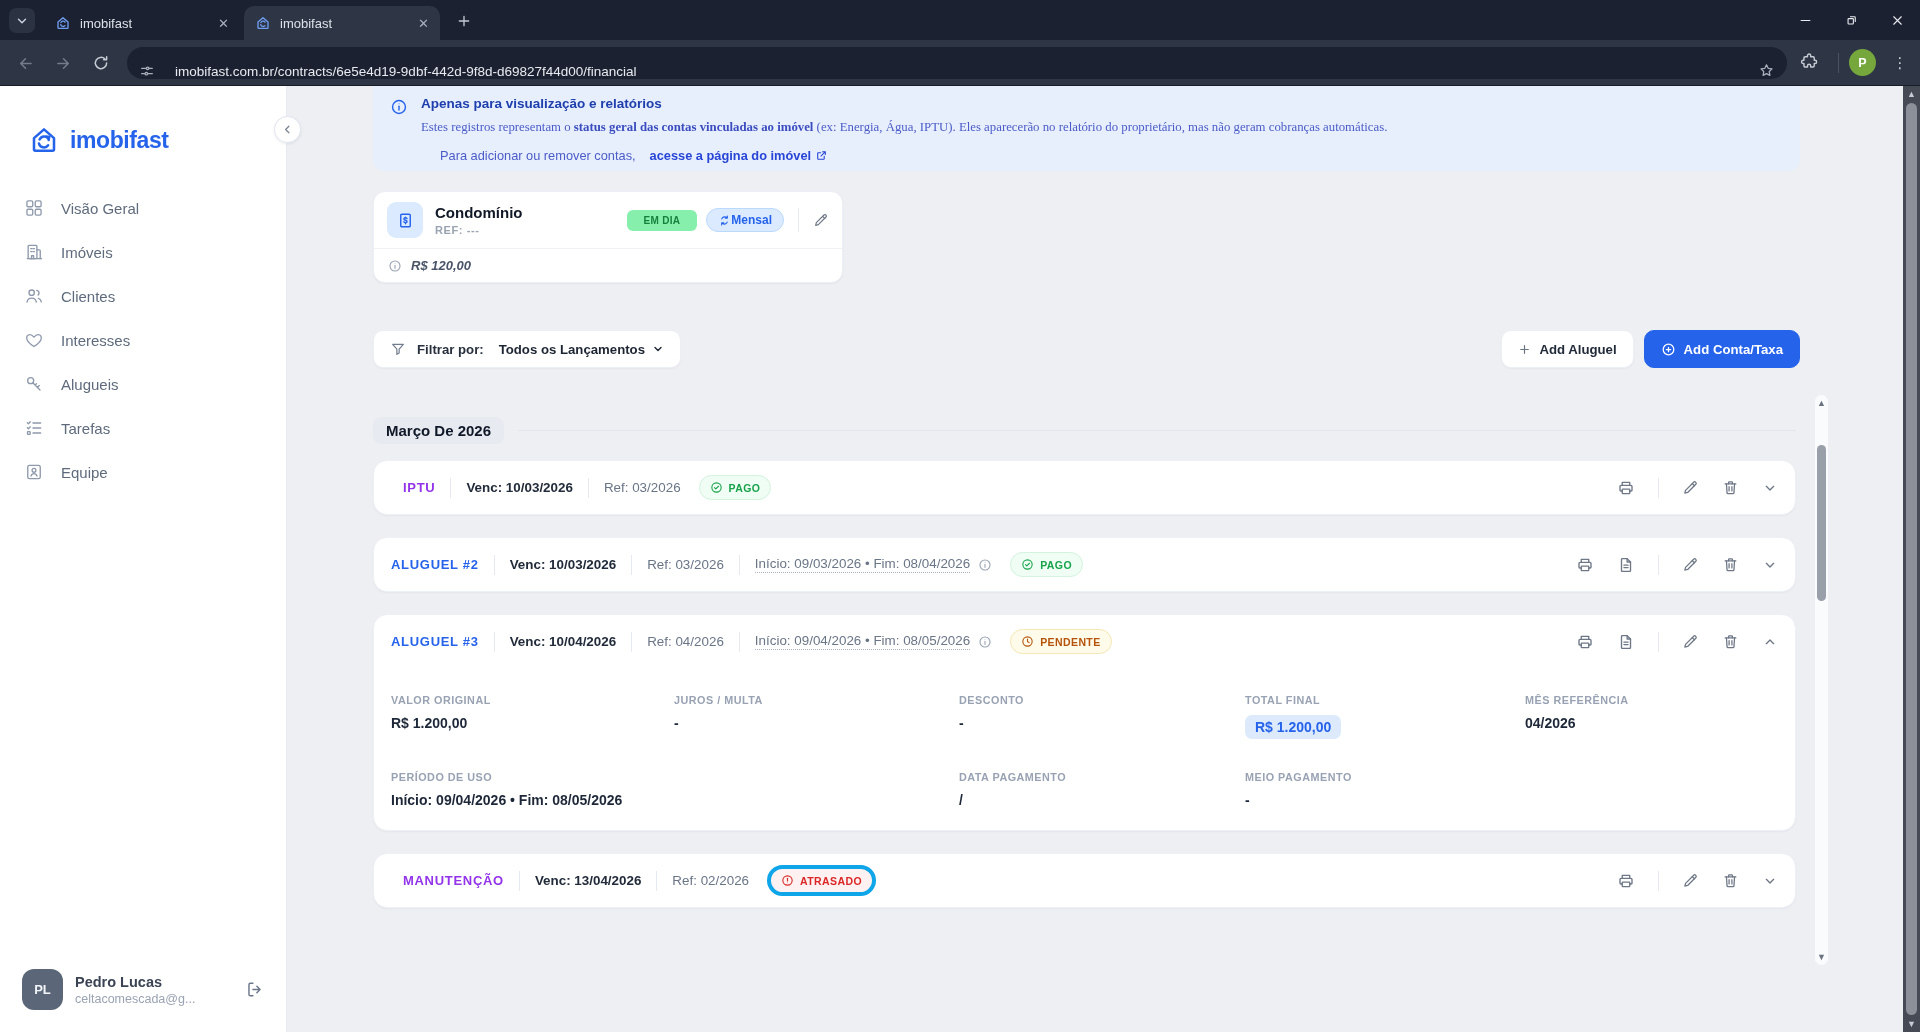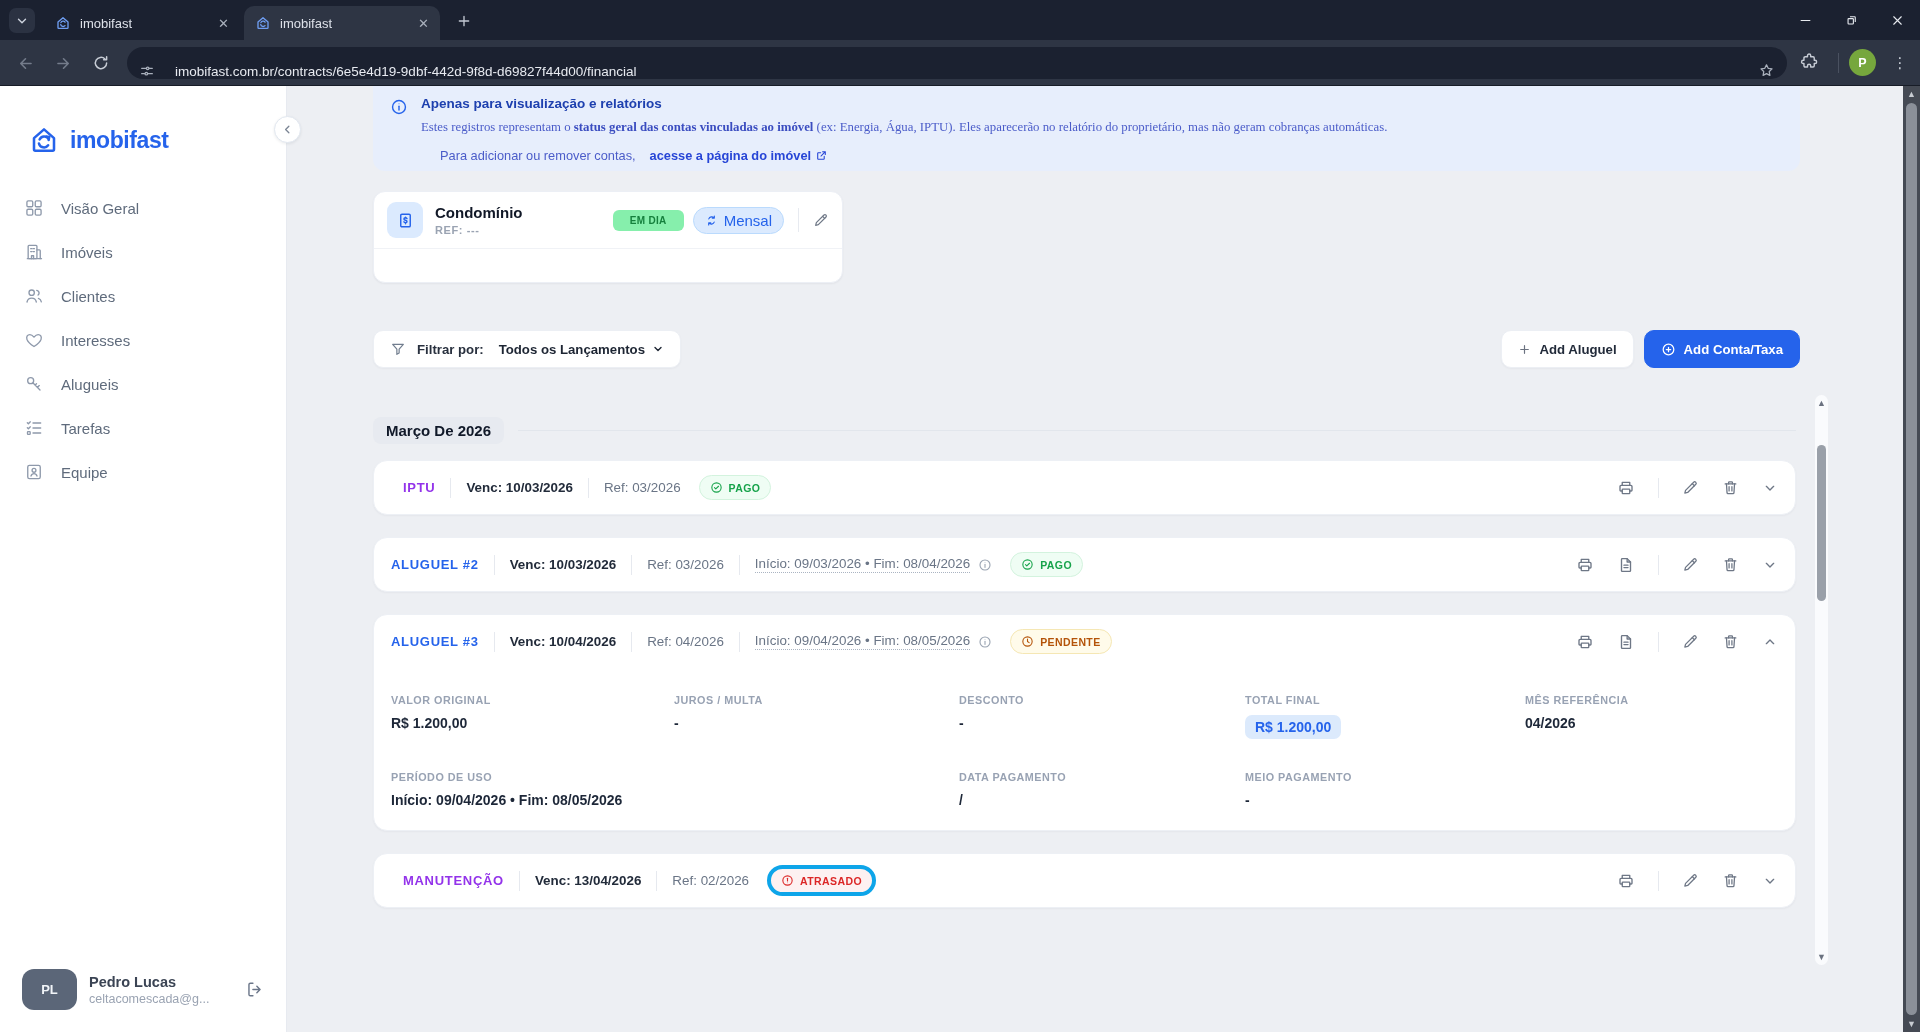--- a/index.html
+++ b/index.html
@@ -29,21 +29,21 @@
   
   .sidebar { position:absolute; left:0; top:86px; width:287px; bottom:0; background:#fff; border-right:1px solid #e7eaf0; z-index:10; }
   .brand { display:flex; align-items:center; gap:10px; padding:38px 0 0 28px; color:#2563eb; }
   .brand-name { font-size:23px; font-weight:800; letter-spacing:-0.4px; }
   .nav-col { margin-top:30px; }
   .nav-item { display:flex; align-items:center; gap:17px; height:44px; padding:0 0 0 23px; cursor:pointer; }
   .nav-ic { color:#8e99ab; display:grid; place-items:center; width:21px; }
   .nav-label { color:#5f6b7c; font-size:15px; }
   .collapse-btn { position:absolute; left:274px; top:116px; width:27px; height:27px; border-radius:50%; background:#fff; border:1px solid #e2e8f0; box-shadow:0 1px 3px rgba(15,23,42,.08); display:grid; place-items:center; color:#7b8594; z-index:20; }
   .user-box { position:absolute; left:0; right:0; bottom:0; padding:18px 22px 22px; display:flex; align-items:center; gap:12px; }
-  .user-avatar { width:55px; height:41px; border-radius:12px; background:#5b6678; color:#f1f4f8; font-size:13px; font-weight:700; display:grid; place-items:center; }
+  .user-avatar { width:41px; height:41px; border-radius:12px; background:#5b6678; color:#f1f4f8; font-size:13px; font-weight:700; display:grid; place-items:center; }
   .user-name { font-size:14.5px; font-weight:700; color:#3b4454; }
   .user-email { font-size:12.5px; color:#9aa3b2; margin-top:2px; }
   .logout { margin-left:auto; color:#6b7689; }
 
   
   .main { position:absolute; left:287px; top:86px; right:17px; bottom:0; background:#edeff3; overflow:hidden; }
 
   .banner { position:absolute; left:86px; top:0; width:1427px; height:85px; background:#e7eefc; border-radius:0 0 12px 12px; }
   .banner-ic { position:absolute; left:17px; top:12px; color:#2563eb; }
   .banner-title { position:absolute; left:48px; top:10px; font-size:13.5px; font-weight:700; color:#1e40af; }
@@ -52,21 +52,21 @@
   .banner-line2 { position:absolute; left:48px; top:62px; font-size:12.8px; color:#4b5cc9; display:flex; align-items:center; gap:14px;margin-left:19px; }
   .banner-link { font-weight:700; color:#2745d6; display:inline-flex; align-items:center; gap:4px; }
 
   .account-card { position:absolute; left:86px; top:105px; width:470px; height:92px; background:#fff; border:1px solid #eceff5; border-radius:12px; box-shadow:0 1px 2px rgba(15,23,42,.05); }
   .ac-head { height:57px; display:flex; align-items:center; gap:12px; padding:0 13px; border-bottom:1px solid #f0f2f6; }
   .ac-icon { width:36px; height:36px; border-radius:9px; background:#dbeafe; color:#2563eb; display:grid; place-items:center; flex:none; }
   .ac-title { font-size:15px; font-weight:800; color:#111827; }
   .ac-ref { font-size:11px; font-weight:700; color:#9aa3b2; letter-spacing:.6px; margin-top:3px; }
   .ac-badges { margin-left:auto; display:flex; align-items:center; gap:9px; }
   .b-emdia { font-size:10px; font-weight:800; color:#15803d; background:#86efac; padding:5px 17px; border-radius:6px; letter-spacing:.3px; }
-  .b-mensal { font-size:15px; font-weight:400; color:#2563eb; background:#dbeafe; border:1px solid #badafd; padding:4px 11px; border-radius:999px; display:inline-flex; align-items:center; gap:6px; }
+  .b-mensal { font-size:12px; font-weight:700; color:#2563eb; background:#dbeafe; border:1px solid #badafd; padding:4px 11px; border-radius:999px; display:inline-flex; align-items:center; }
   .ac-vdiv { width:1px; height:24px; background:#e7eaf0; margin:0 5px; }
   .ac-edit { color:#6e7786; display:grid; place-items:center; }
   .ac-foot { height:33px; display:flex; align-items:center; gap:9px; padding:0 14px; }
   .ac-foot .ic { color:#9aa3b2; display:grid; place-items:center; }
   .ac-amount { font-size:13px; font-style:italic; font-weight:600; color:#4a5468; }
 
   .filter-row { position:absolute; left:86px; top:244px; width:1427px; height:38px; }
   .filter-box { display:inline-flex; align-items:center; gap:11px; height:38px; padding:0 16px; background:#fff; border:1px solid #eceff4; border-radius:10px; box-shadow:0 1px 2px rgba(15,23,42,.04); }
   .filter-box .fic { color:#717d8e; display:grid; place-items:center; }
   .filter-label { font-size:13.2px; font-weight:700; color:#28303e; }
@@ -359,20 +359,30 @@
         </span>
         <span class="ac-vdiv"></span>
         <span class="ac-edit">
           <svg width="16" height="16" viewBox="0 0 24 24" fill="none" stroke="currentColor" stroke-width="1.8" stroke-linecap="round" stroke-linejoin="round">
               <path d="M4 20l1-4L16.5 4.5a2 2 0 0 1 2.8 0l.2.2a2 2 0 0 1 0 2.8L8 19l-4 1z"></path>
               <path d="M14.5 6.5l3 3"></path>
             </svg>
         </span>
       </div>
     </div>
+    <div class="ac-foot">
+      <span class="ic">
+        <svg width="14" height="14" viewBox="0 0 24 24" fill="none" stroke="currentColor" stroke-width="1.9" stroke-linecap="round">
+            <circle cx="12" cy="12" r="8.6"></circle>
+            <path d="M12 11v5"></path>
+            <circle cx="12" cy="7.7" r="0.7" fill="currentColor" stroke="none"></circle>
+          </svg>
+      </span>
+      <span class="ac-amount">R$ 120,00</span>
+    </div>
   </div>
 
   <div class="filter-row">
     <div class="filter-box">
       <span class="fic">
         <svg width="16" height="16" viewBox="0 0 24 24" fill="none" stroke="currentColor" stroke-width="1.8" stroke-linejoin="round">
             <path d="M4 5h16l-6.3 7.2V18l-3.4 2v-7.8z"></path>
           </svg>
       </span>
       <span class="filter-label">Filtrar por:</span>

